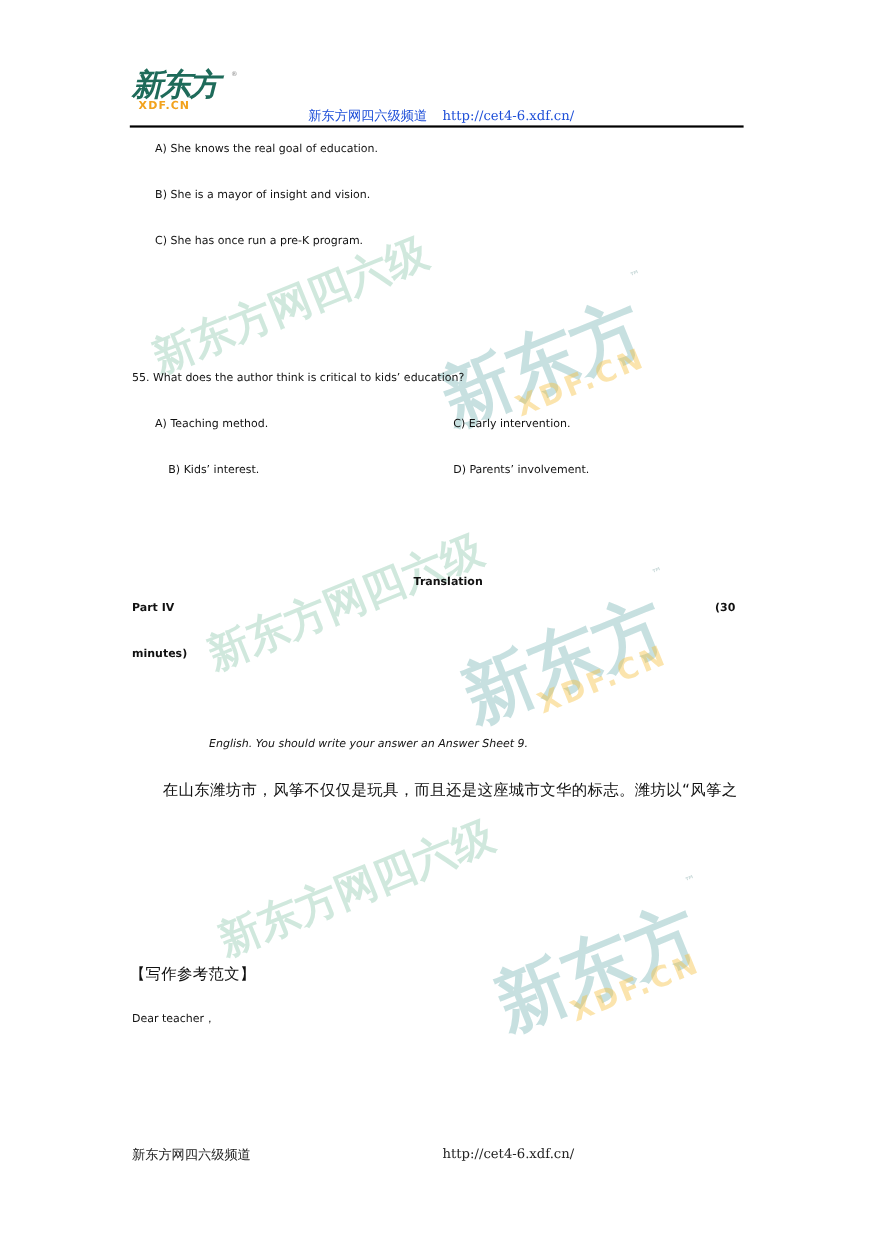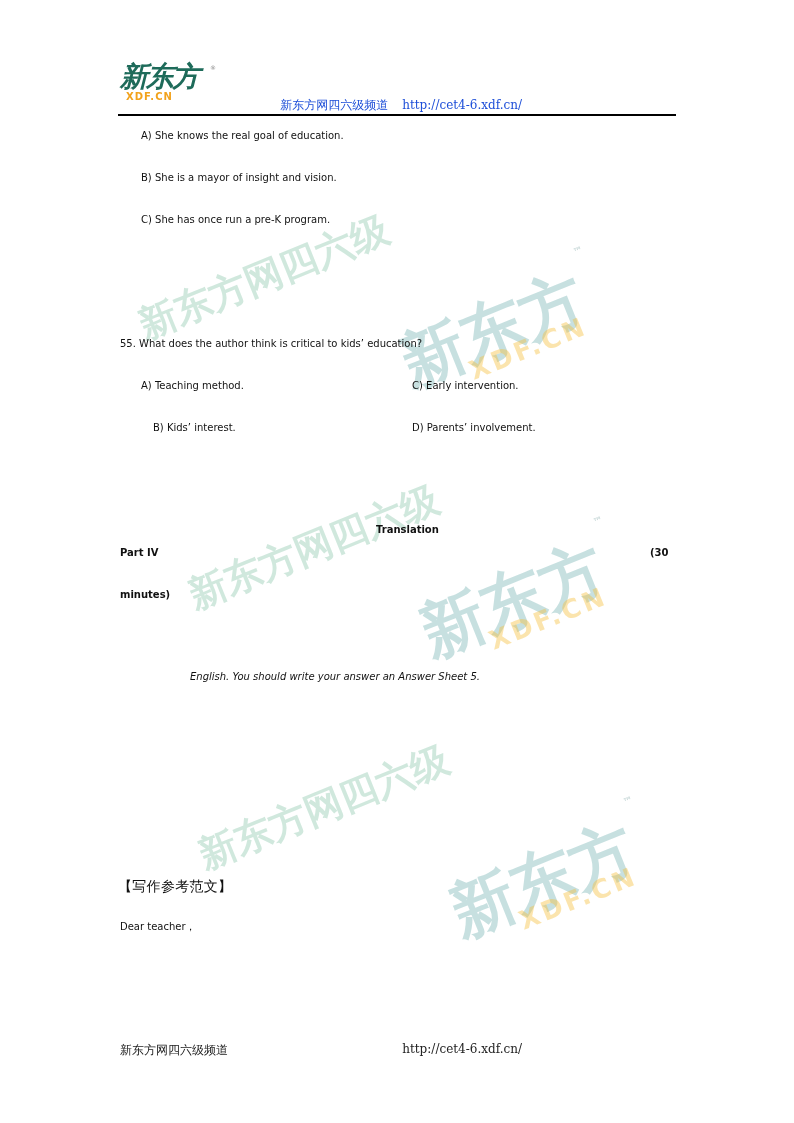--- a/index.html
+++ b/index.html
@@ -179,22 +179,23 @@
   <div class="line" style="left:141px; top:377px;">A) Teaching method.</div>
   <div class="line" style="left:412px; top:377px;">C) Early intervention.</div>
   <div class="line" style="left:141px; top:419px;margin-left:12px;">B) Kids’   interest.</div>
   <div class="line" style="left:412px; top:419px;">D) Parents’   involvement.</div>
 
   <div class="line bold" style="left:120px; top:544px;">Part  IV</div>
   <div class="line bold" style="left:376px; top:521px;">Translation</div>
   <div class="line bold" style="left:650px; top:544px;">(30</div>
   <div class="line bold" style="left:120px; top:586px;">minutes)</div>
 
-  <div class="line ital" style="left:190px; top:668px;">English. You should write your answer an Answer Sheet 5.</div>
-
+  <div class="line ital" style="left:190px; top:668px;">English. You should write your answer an Answer Sheet 9.</div>
+
+  <div class="line cn-text" style="left:148px; top:710px;">在山东潍坊市，风筝不仅仅是玩具，而且还是这座城市文华的标志。潍坊以“风筝之</div>
 
   <div class="line cn-text" style="left:118px; top:877px;">【写作参考范文】</div>
   <div class="line" style="left:120px; top:918px;">Dear teacher，</div>
 
   <div class="footer-left">新东方网四六级频道</div>
   <div class="footer-right">http://cet4-6.xdf.cn/</div>
 
 </div>
 
 </body></html>

